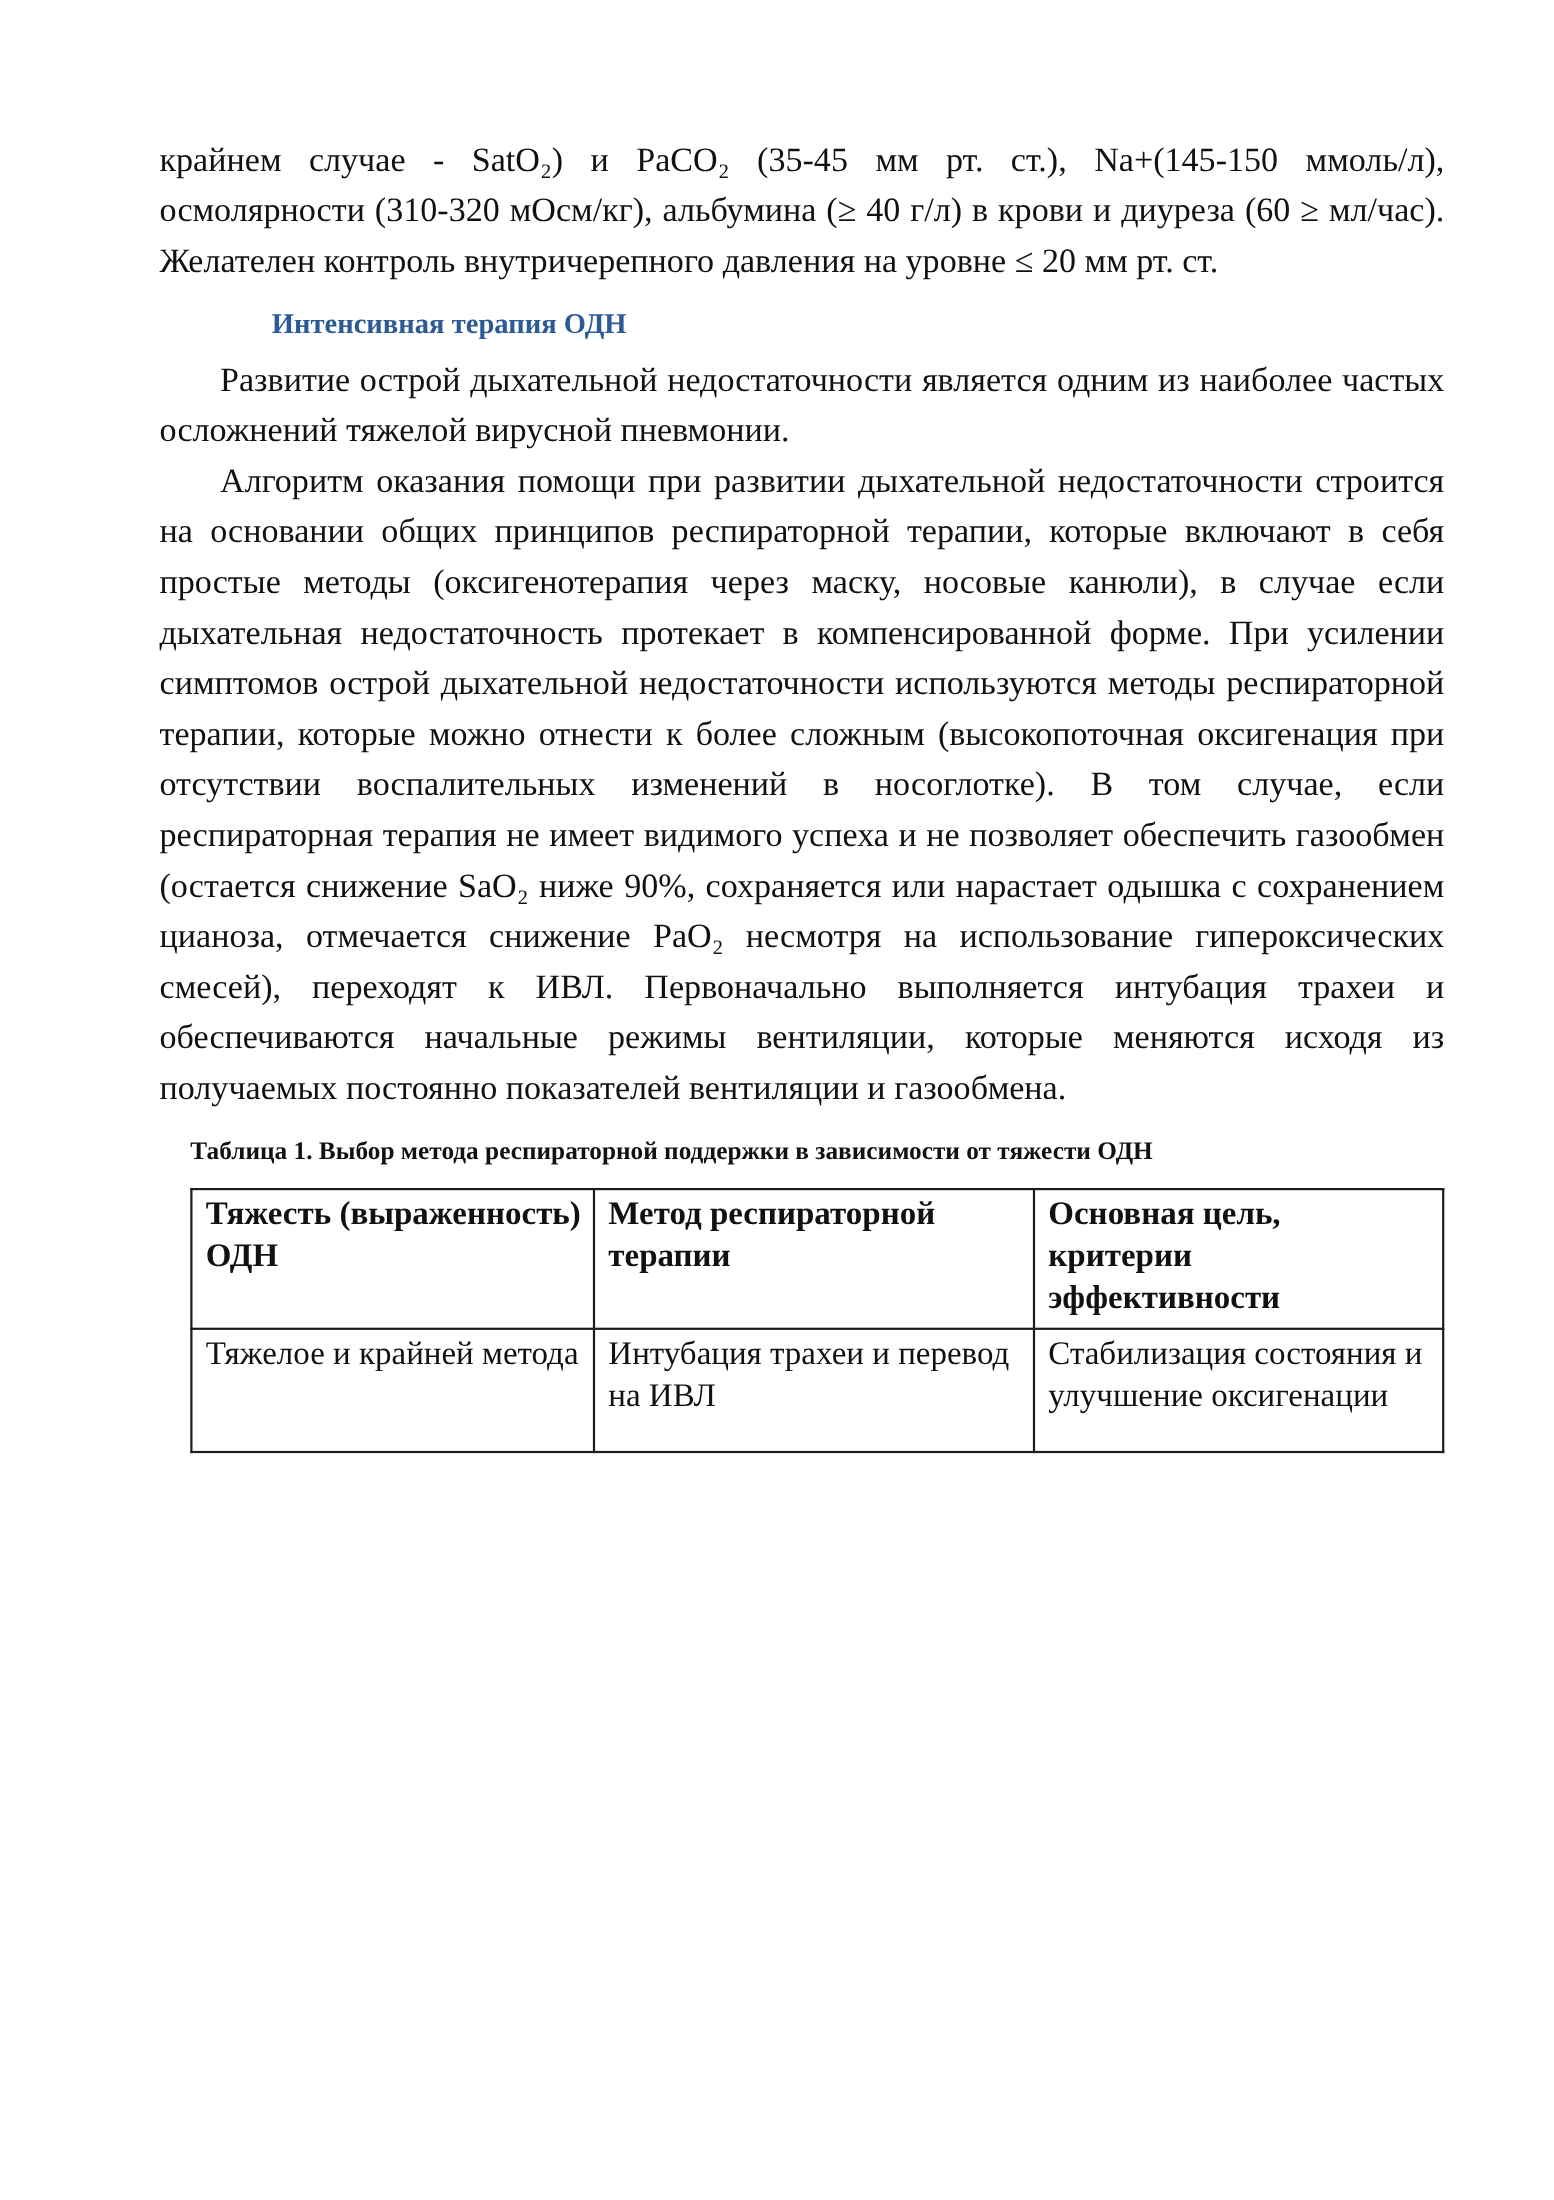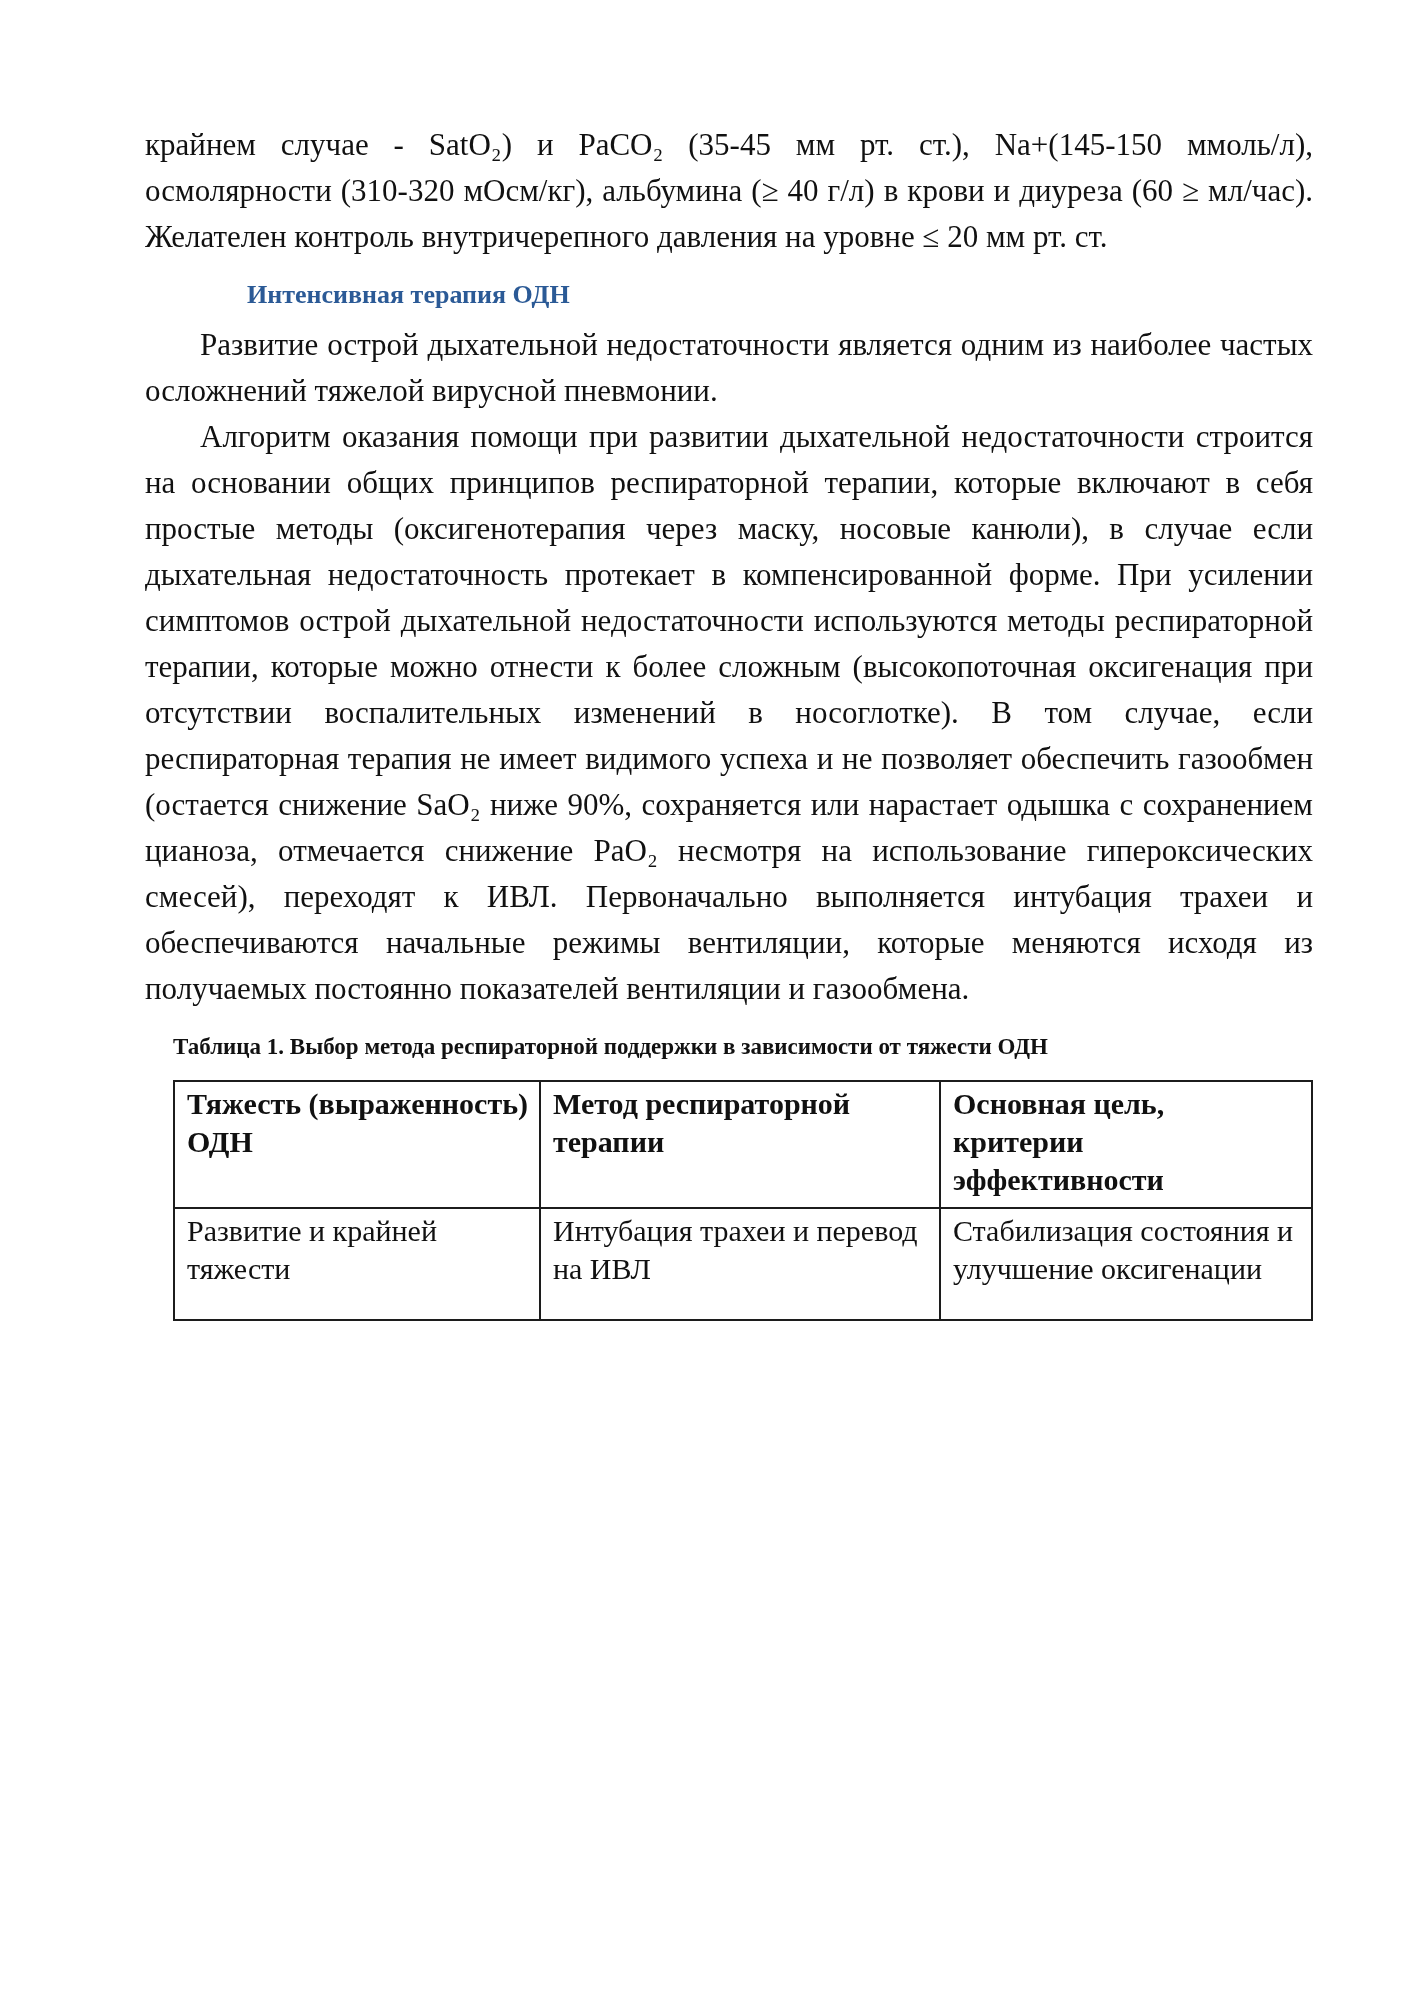--- a/index.html
+++ b/index.html
@@ -117,21 +117,21 @@
       </colgroup>
       <thead>
         <tr class="header-row">
           <th>Тяжесть (выраженность) ОДН</th>
           <th>Метод респираторной терапии</th>
           <th>Основная цель, критерии эффективности</th>
         </tr>
       </thead>
       <tbody>
         <tr class="data-row">
-          <td>Развитие и крайней тяжести</td>
+          <td>Тяжелое и крайней метода</td>
           <td>Интубация трахеи и перевод на ИВЛ</td>
           <td>Стабилизация состояния и улучшение оксигенации</td>
         </tr>
       </tbody>
     </table>
 
   </div>
 
   <div class="page-number">28</div>
 

